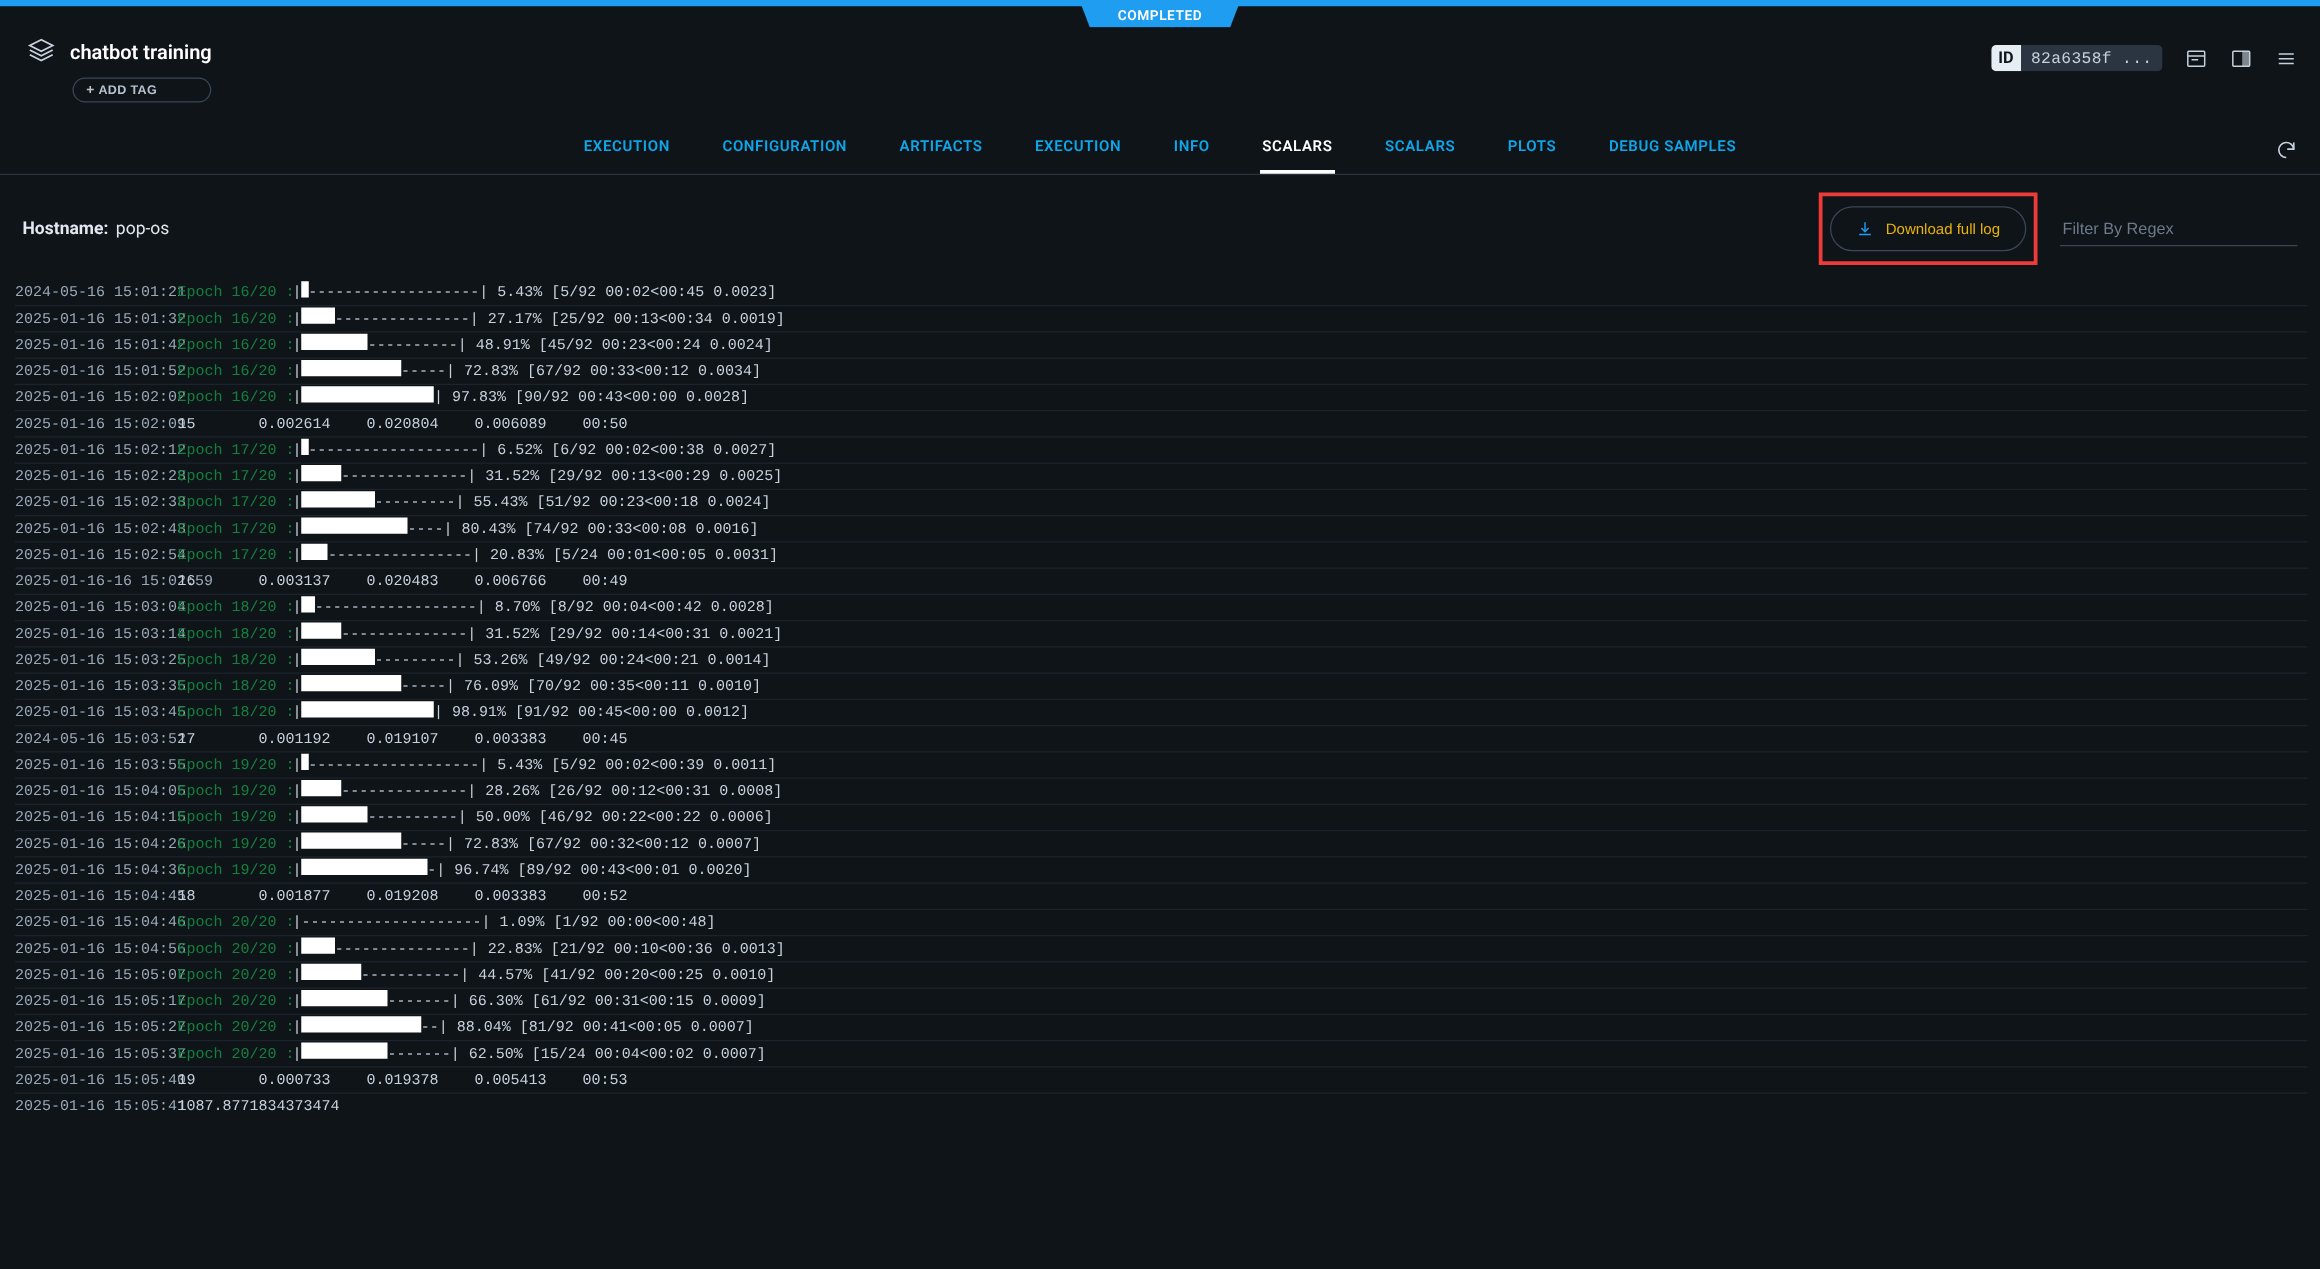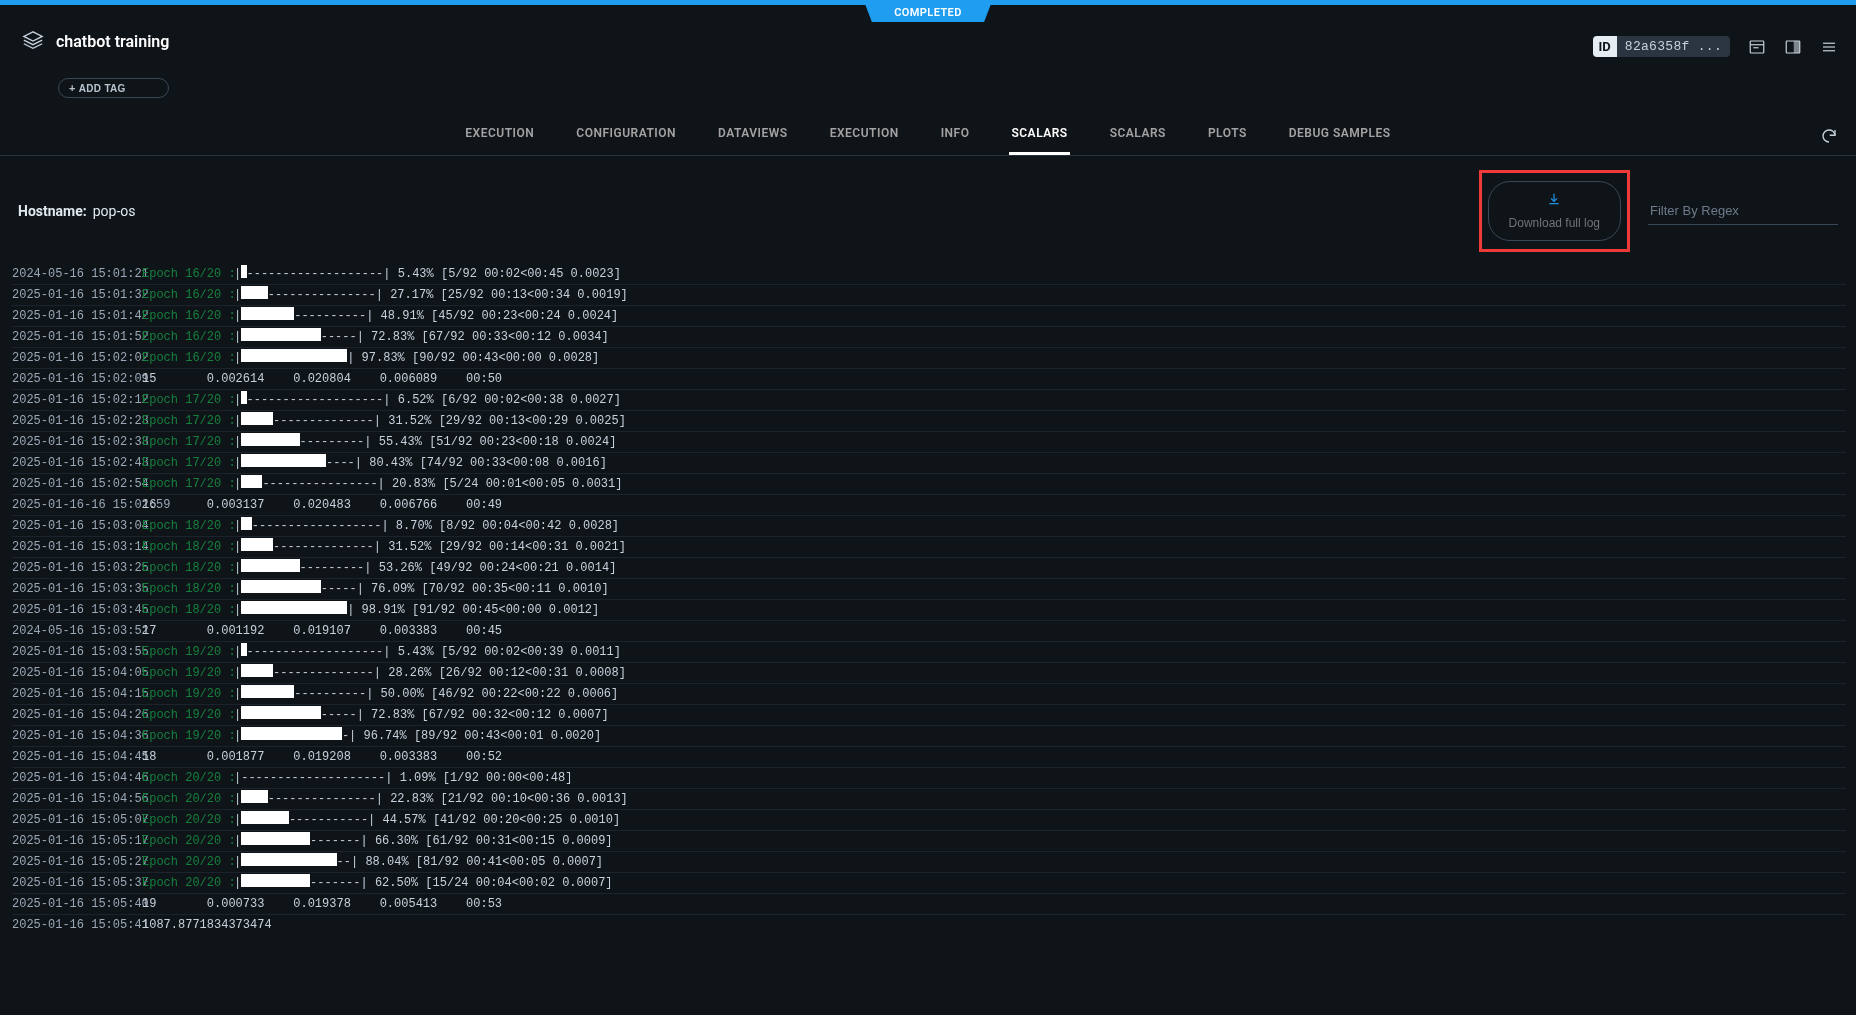--- a/index.html
+++ b/index.html
@@ -8,49 +8,49 @@
   .root { display: flex; flex-direction: column; height: 100%; }
 
   .top-bar { height: 5px; background: #1f9df1; width: 100%; }
 
   .status-pill-wrap { display: flex; justify-content: center; margin-top: -3px; }
   .status-pill { background: #1f9df1; color: #fff; font-size: 11px; font-weight: 600; padding: 3px 30px 4px 30px; letter-spacing: 0.4px; clip-path: polygon(6% 0, 94% 0, 100% 100%, 0 100%); transform: scaleY(-1); }
   .status-pill span { display: inline-block; transform: scaleY(-1); }
 
   .header { display: flex; align-items: flex-start; justify-content: space-between; padding: 8px 18px 0 22px; }
 
-  .header-left { display: flex; flex-direction: column; gap: 26px; }
+  .header-left { display: flex; flex-direction: column; gap: 10px; }
   .title-row { display: flex; align-items: center; gap: 12px; }
   .logo { width: 22px; height: 22px; position: relative; }
   .logo svg { width: 22px; height: 22px; fill: #c7d1db; }
   .exp-title { font-size: 16px; font-weight: 600; color: #fff; }
   .add-tag-btn { margin-left: 36px; border: 1px solid #3a4756; color: #b8c3cf; background: transparent; font-size: 10px; font-weight: 600; padding: 3px 10px; border-radius: 11px; letter-spacing: 0.3px; cursor: pointer; display: inline-flex; align-items: center; gap: 3px; }
   .add-tag-btn .plus { font-size: 11px; font-weight: 700; }
 
   .header-right { display: flex; align-items: center; gap: 18px; padding-top: 6px; }
   .id-chip { display: flex; align-items: center; border-radius: 4px; overflow: hidden; font-size: 13px; }
   .id-chip .lbl { background: #e6edf3; color: #0f1419; font-weight: 700; padding: 3px 6px; }
   .id-chip .val { background: #2b3542; color: #c7d1db; padding: 3px 8px; font-family: "SFMono-Regular", Consolas, "Liberation Mono", Menlo, monospace; letter-spacing: 0.3px; }
   .hdr-icon { width: 18px; height: 18px; cursor: pointer; color: #c7d1db; display: inline-flex; align-items: center; justify-content: center; }
   .hdr-icon svg { width: 18px; height: 18px; stroke: currentColor; fill: none; stroke-width: 1.6; }
 
   .tabs-row { margin-top: 18px; border-bottom: 1px solid #2a323d; padding: 0 18px; display: flex; align-items: center; justify-content: space-between; }
   .tabs { display: flex; gap: 38px; margin: 0 auto; }
-  .tab { color: #a3a3a3; font-size: 12px; font-weight: 600; letter-spacing: 0.5px; padding: 10px 2px 12px; cursor: pointer; border-bottom: 3px solid transparent; }
+  .tab { color: #0ea5e9; font-size: 12px; font-weight: 600; letter-spacing: 0.5px; padding: 10px 2px 12px; cursor: pointer; border-bottom: 3px solid transparent; }
   .tab.active { color: #fff; border-bottom-color: #fff; }
   .refresh-icon { color: #c7d1db; width: 18px; height: 18px; cursor: pointer; }
   .refresh-icon svg { width: 18px; height: 18px; stroke: currentColor; fill: none; stroke-width: 1.8; }
 
   .controls-row { display: flex; align-items: center; justify-content: space-between; padding: 14px 18px 10px 18px; }
   .host-label { font-size: 14px; color: #e1e8ef; }
   .host-label b { font-weight: 700; margin-right: 6px; }
 
   .controls-right { display: flex; align-items: center; gap: 22px; }
   .dl-btn-wrap { border: 3px solid #ef3a3a; padding: 8px 6px; margin-right: -4px; }
-  .dl-btn { border: 1px solid #3a4756; background: transparent; color: #737373; font-size: 12px; padding: 10px 20px; border-radius: 22px; cursor: pointer; display: inline-flex; align-items: center; gap: 10px; flex-direction: column; }
+  .dl-btn { border: 1px solid #3a4756; background: transparent; color: #eab308; font-size: 12px; padding: 10px 20px; border-radius: 22px; cursor: pointer; display: inline-flex; align-items: center; gap: 10px; }
   .dl-btn svg { width: 14px; height: 14px; stroke: #1f9df1; fill: none; stroke-width: 2; }
 
   .filter-wrap { width: 190px; }
   .filter-input { width: 100%; background: transparent; border: none; border-bottom: 1px solid #3a4756; color: #c7d1db; font-size: 13px; padding: 6px 2px; outline: none; }
   .filter-input::placeholder { color: #6d7a89; }
 
   .log-pane { flex: 1; overflow: hidden; padding: 2px 10px 10px 12px; font-family: "SFMono-Regular", Consolas, "Liberation Mono", Menlo, monospace; font-size: 12px; line-height: 19px; color: #c7d1db; }
   .log-line { display: flex; border-top: 1px solid #1c232c; padding: 0.5px 0; white-space: pre; }
   .log-line:first-child { border-top: none; }
   .ts { color: #9aa8b7; width: 130px; flex: 0 0 130px; }
@@ -111,21 +111,21 @@
           </svg>
       </span>
     </div>
   </div>
 
   <div class="tabs-row">
     <span style="width:18px"></span>
     <div class="tabs" id="tabs">
         <div class="tab">EXECUTION</div>
         <div class="tab">CONFIGURATION</div>
-        <div class="tab">DATAVIEWS</div>
+        <div class="tab">ARTIFACTS</div>
         <div class="tab">EXECUTION</div>
         <div class="tab">INFO</div>
         <div class="tab active">SCALARS</div>
         <div class="tab">SCALARS</div>
         <div class="tab">PLOTS</div>
         <div class="tab">DEBUG SAMPLES</div>
       </div>
     <span class="refresh-icon">
       <svg viewBox="0 0 24 24">
           <path d="M20 11A8 8 0 1 0 12 20"></path>

